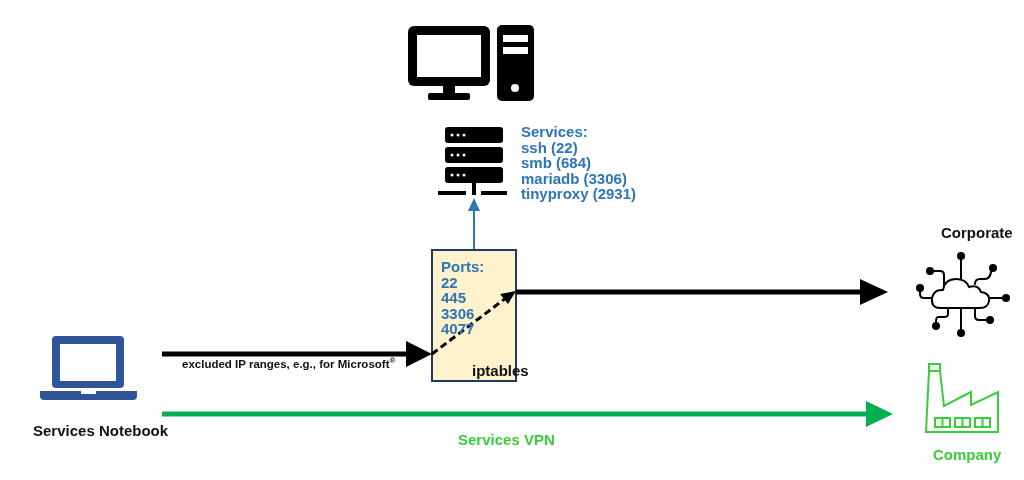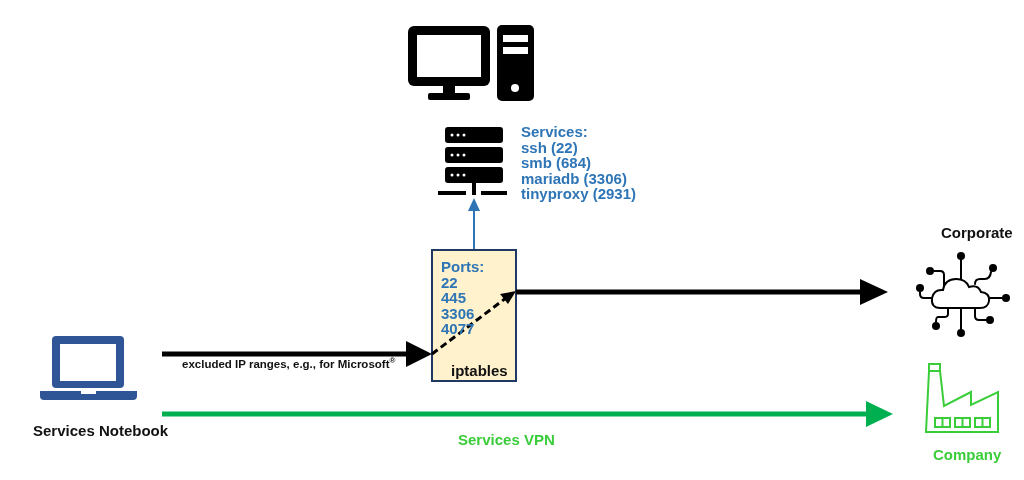--- a/index.html
+++ b/index.html
@@ -5,21 +5,21 @@
   html, body { margin: 0; padding: 0; background: #ffffff; }
   body { width: 1024px; height: 480px; position: relative; overflow: hidden;
          font-family: "Liberation Sans", "DejaVu Sans", sans-serif; }
   svg.canvas { position: absolute; left: 0; top: 0; }
   .lbl { position: absolute; font-weight: bold; font-size: 15px; white-space: nowrap; }
   .blue { color: #2E75B6; }
   .green { color: #3ACD3A; }
   .black { color: #111111; }
   .services { left: 521px; top: 124px; line-height: 15.5px; }
   .ports { left: 441px; top: 259px; line-height: 15.5px; }
-  .iptables-lbl { left: 451px; top: 362px; }
+  .iptables-lbl { left: 472px; top: 362px; }
   .excluded { left: 182px; top: 328px; font-size: 11.5px; margin-top: 28px; }
   .excluded sup { font-size: 8px; vertical-align: 5px; }
   .notebook { left: 33px; top: 422px; }
   .vpn { left: 458px; top: 431px; }
   .internet { left: 941px; top: 224px; }
   .company { left: 933px; top: 446px; }
 </style>
 </head>
 <body>
 

